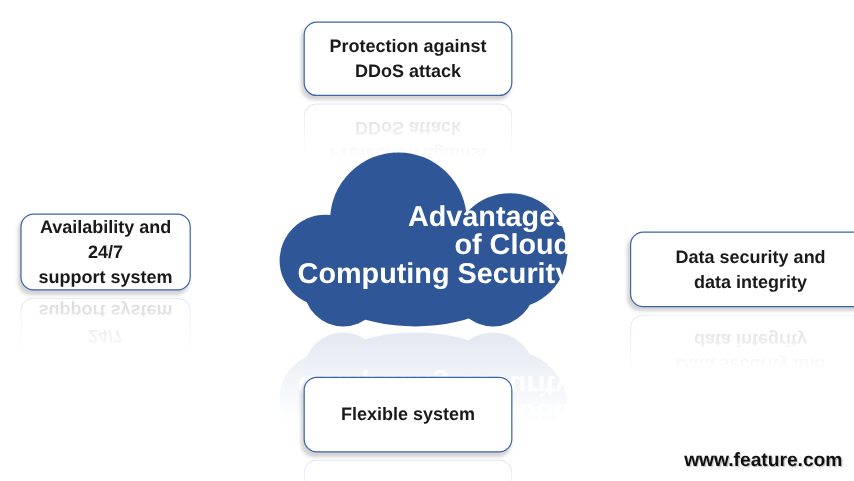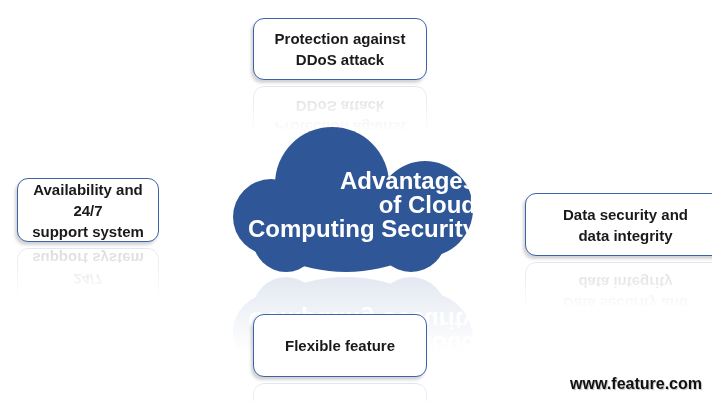--- a/index.html
+++ b/index.html
@@ -127,21 +127,21 @@
       <span>data integrity</span>
     </div>
     <div class="box reflect" aria-hidden="true">
       <span>Data security and</span>
       <span>data integrity</span>
     </div>
   </div>
 
   <div class="node pos-bottom">
     <div class="box">
-      <span>Flexible feature</span>
+      <span>Flexible system</span>
     </div>
     <div class="box reflect" aria-hidden="true">
       
     </div>
   </div>
 
   <div class="cloud-node">
     <div class="cloud-inner">
       <svg width="248" height="153" viewBox="0 0 248 153" aria-hidden="true">
         <g fill="currentColor">

